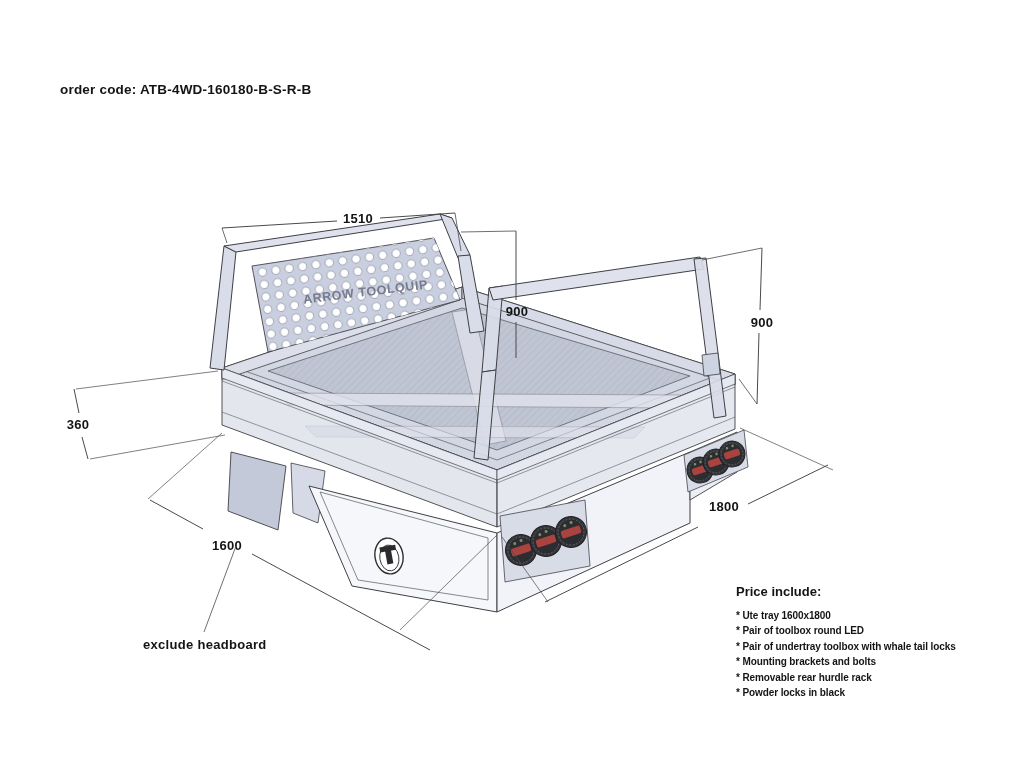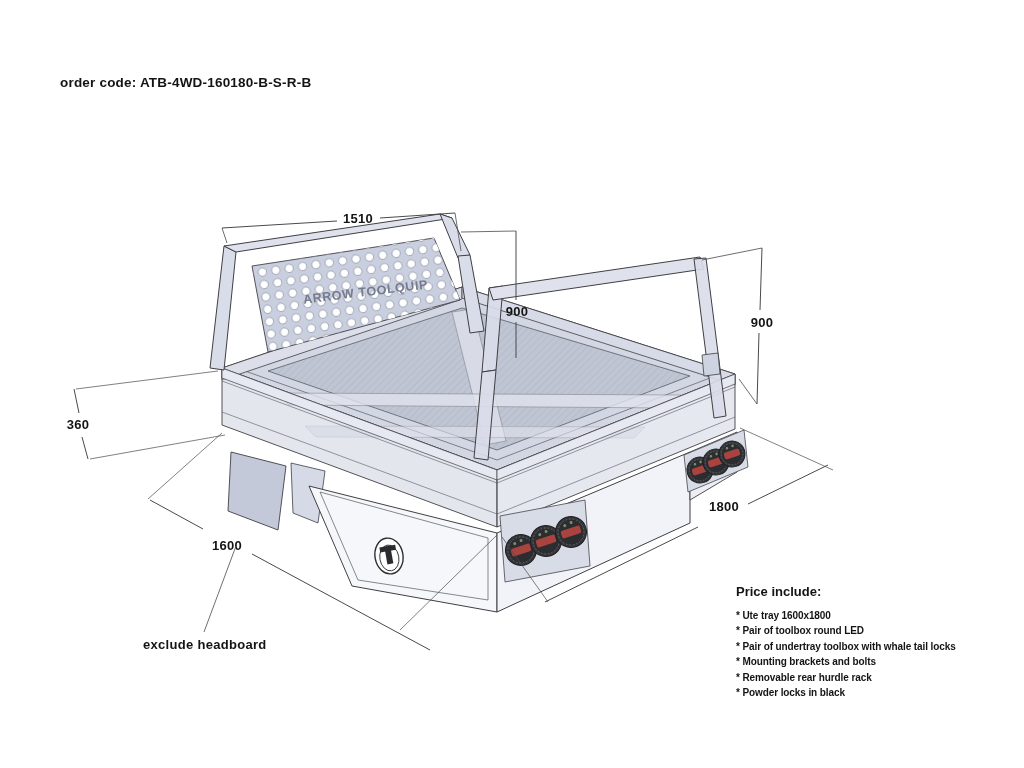--- a/index.html
+++ b/index.html
@@ -1,18 +1,18 @@
 <!DOCTYPE html>
 <html><head>
 <meta charset="utf-8">
 <style>
   html,body{margin:0;padding:0;background:#ffffff;}
   body{width:1024px;height:768px;position:relative;overflow:hidden;
        font-family:"Liberation Sans", sans-serif;color:#141414;}
-  .order-code{position:absolute;left:60px;top:75px;font-size:13.5px;font-weight:700;letter-spacing:.2px;}
+  .order-code{position:absolute;left:60px;top:82px;font-size:13.5px;font-weight:700;letter-spacing:.2px;}
   .drawing-svg{position:absolute;left:0;top:0;}
   .price{position:absolute;left:712px;top:584px;width:300px;margin-left:24px;}
   .price-heading{font-size:13px;font-weight:700;margin:0 0 9px 0;}
   .price-item{font-size:10px;font-weight:700;line-height:15.4px;letter-spacing:-.1px;}
   svg text.dim{font-family:"Liberation Sans",sans-serif;font-size:13px;font-weight:700;fill:#141414;letter-spacing:.3px;}
   svg text.brand{font-family:"Liberation Sans",sans-serif;font-size:12.5px;font-weight:700;fill:#767c8e;letter-spacing:.6px;}
 </style>
 </head>
 <body>
 

